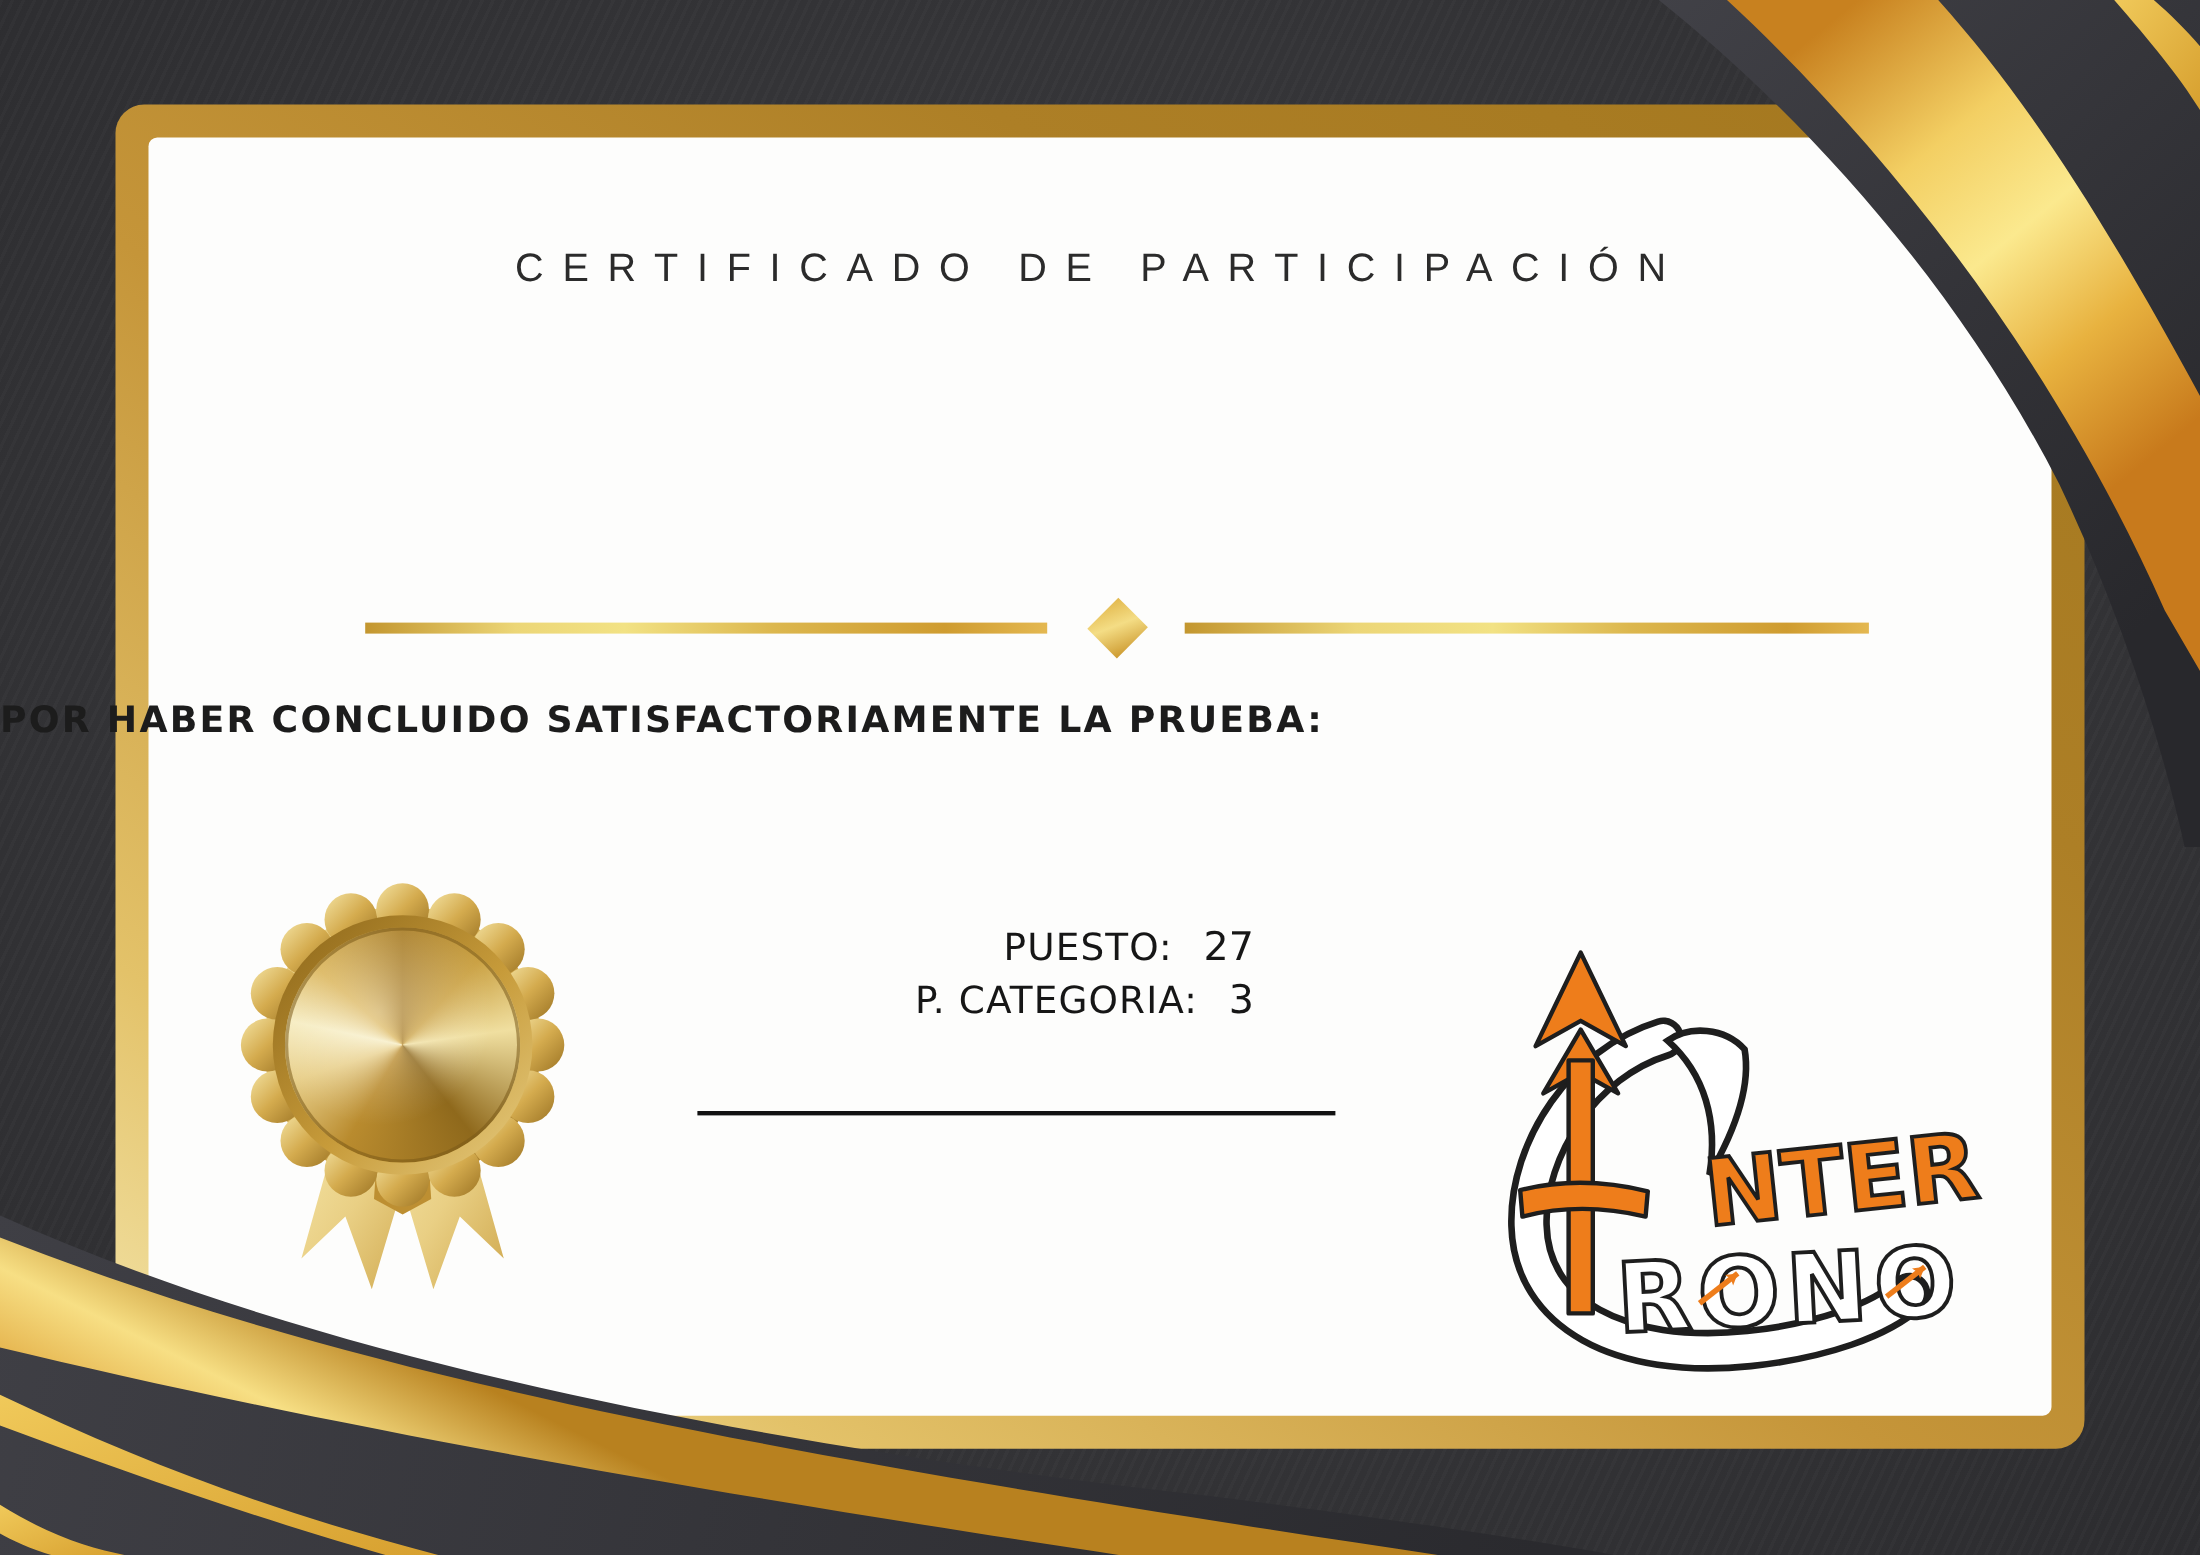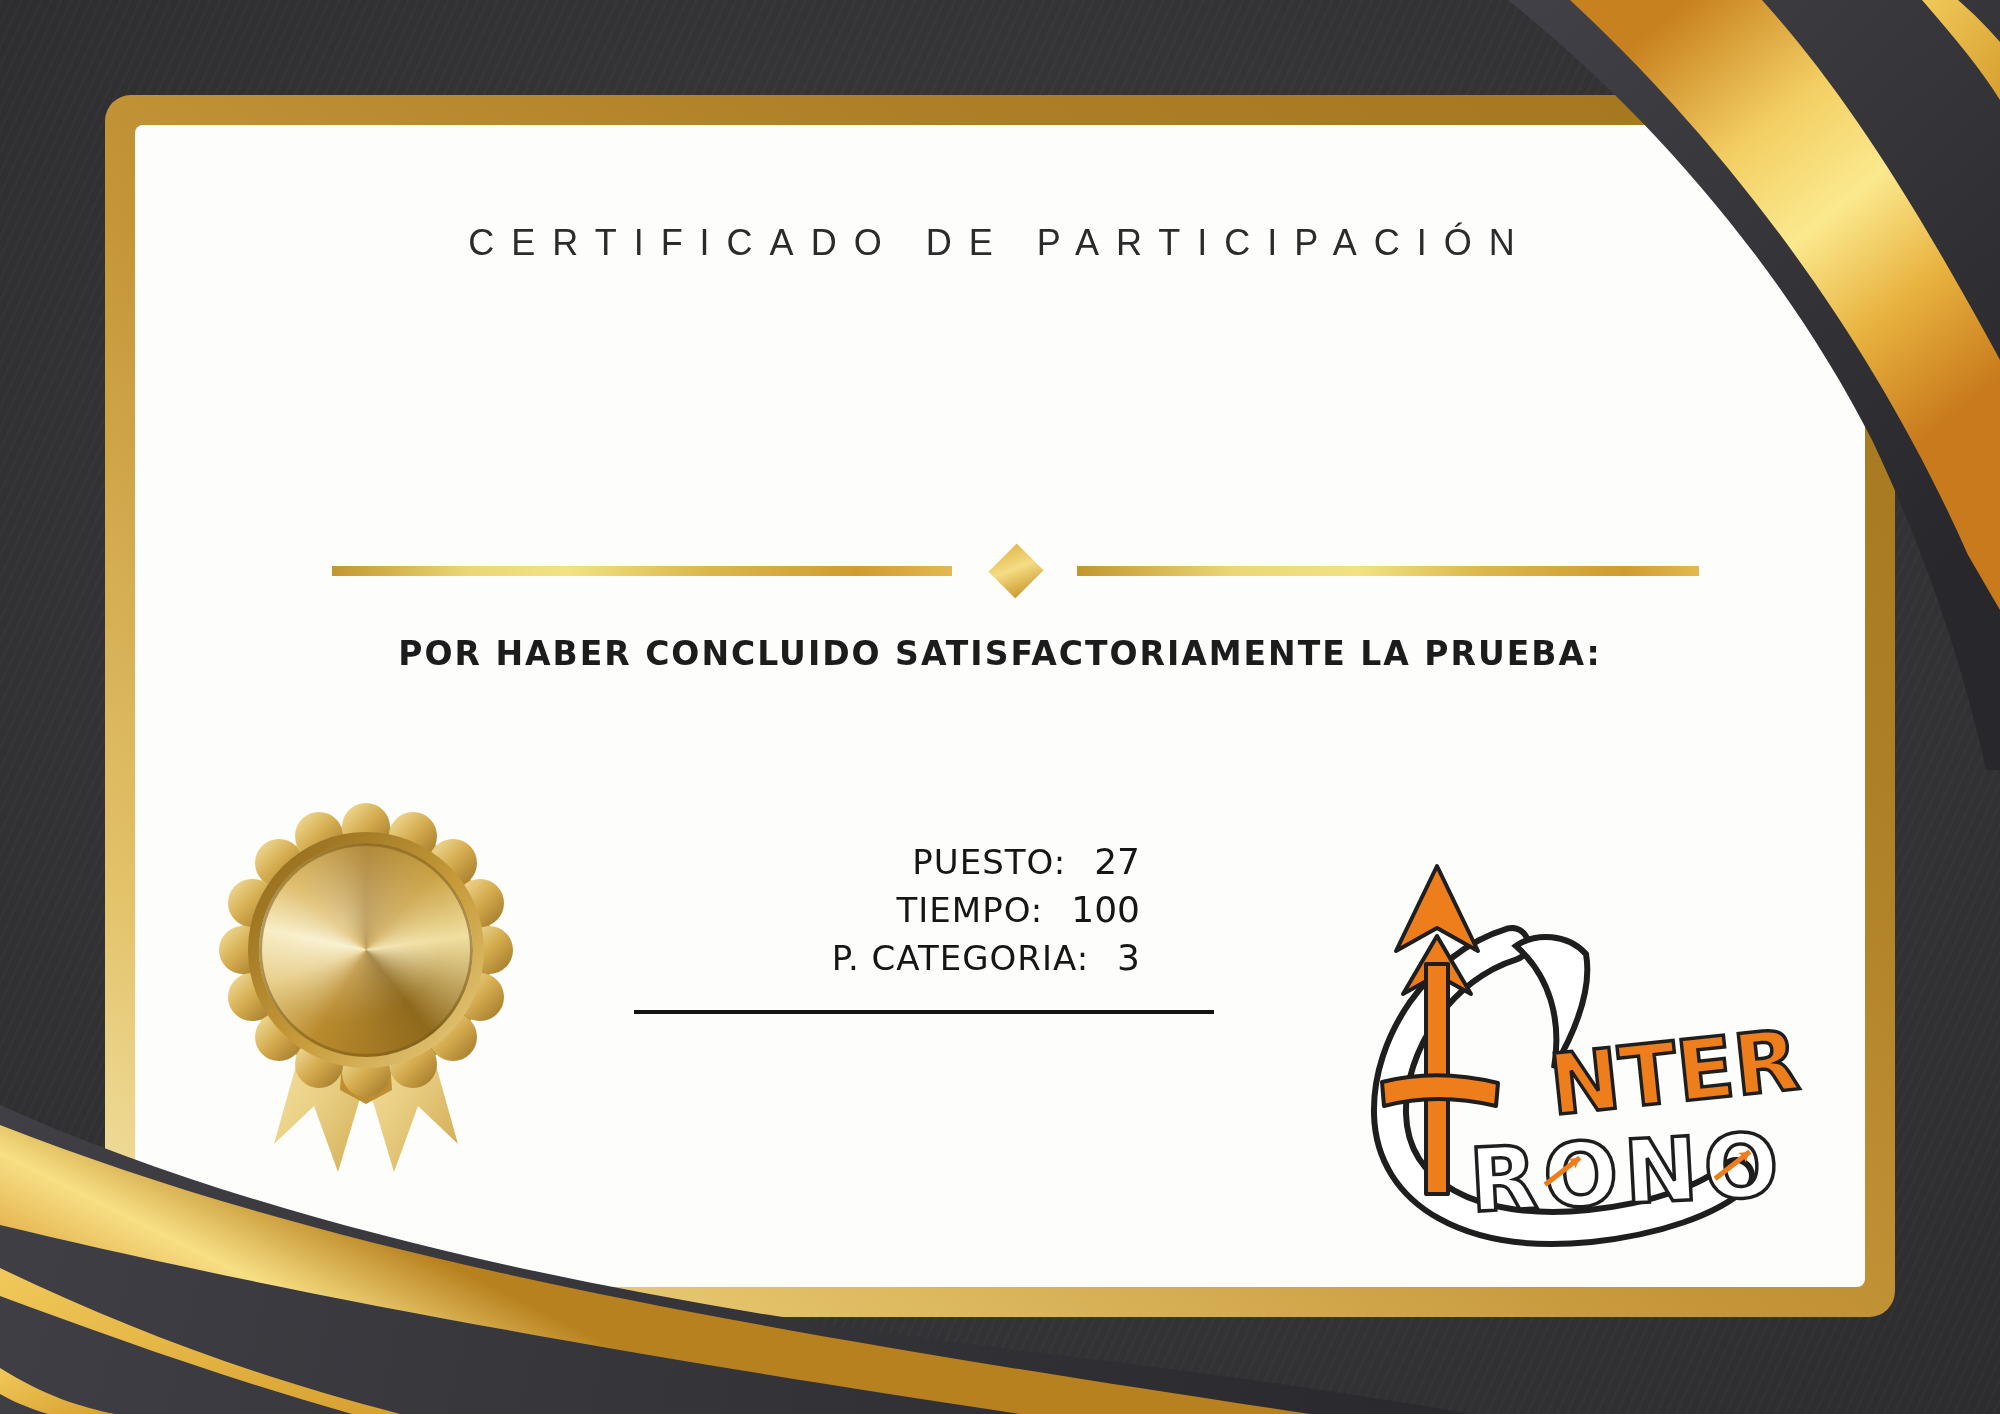--- a/index.html
+++ b/index.html
@@ -32,21 +32,21 @@
     font-size:36px;font-weight:400;letter-spacing:17px;color:#2b2b2b;
     font-family:"Liberation Sans",sans-serif;
   }
   .name-wrap{position:absolute;left:0;right:0;top:436px;text-align:center;}
   .name{
     display:inline-block;font-size:66px;font-weight:700;letter-spacing:2px;color:#101010;
     transform:scaleX(0.92);transform-origin:center;
     font-family:"Liberation Sans",sans-serif;white-space:nowrap;
   }
   .subtitle{
-    position:absolute;left:0;right:0;top:634px;text-align:center;
+    position:absolute;left:0;right:0;top:634px;text-align:left;
     font-size:33px;font-weight:700;letter-spacing:2px;color:#1c1c1c;
     font-family:"DejaVu Sans",sans-serif;
   }
 
   
   .divider-bar{position:absolute;top:566px;height:10px;}
   .divider-left{left:332px;width:620px;
     background:linear-gradient(90deg,#c3962f 0%,#ecd677 22%,#f2e284 38%,#dcb74e 60%,#cf9c30 85%,#e4b851 100%);}
   .divider-right{left:1077px;width:622px;
     background:linear-gradient(90deg,#c3962f 0%,#ecd677 25%,#f2e284 45%,#dcb74e 65%,#cf9c30 88%,#e4b851 100%);}
@@ -95,23 +95,20 @@
 
   <div class="divider-bar divider-left"></div>
   <div class="divider-diamond"></div>
   <div class="divider-bar divider-right"></div>
 
   <div class="subtitle">POR HABER CONCLUIDO SATISFACTORIAMENTE LA PRUEBA:</div>
 
   <div class="stats">
     <div class="stat-row">
       <span class="stat-label">PUESTO:</span><span class="stat-value">27</span>
-    </div>
-    <div class="stat-row">
-      <span class="stat-label">TIEMPO:</span><span class="stat-value">100</span>
     </div>
     <div class="stat-row">
       <span class="stat-label">P. CATEGORIA:</span><span class="stat-value">3</span>
     </div>
   </div>
 
   <div class="signature-line"></div>
 
   <div class="medal">
     <svg width="300" height="400" viewBox="0 0 300 400">

